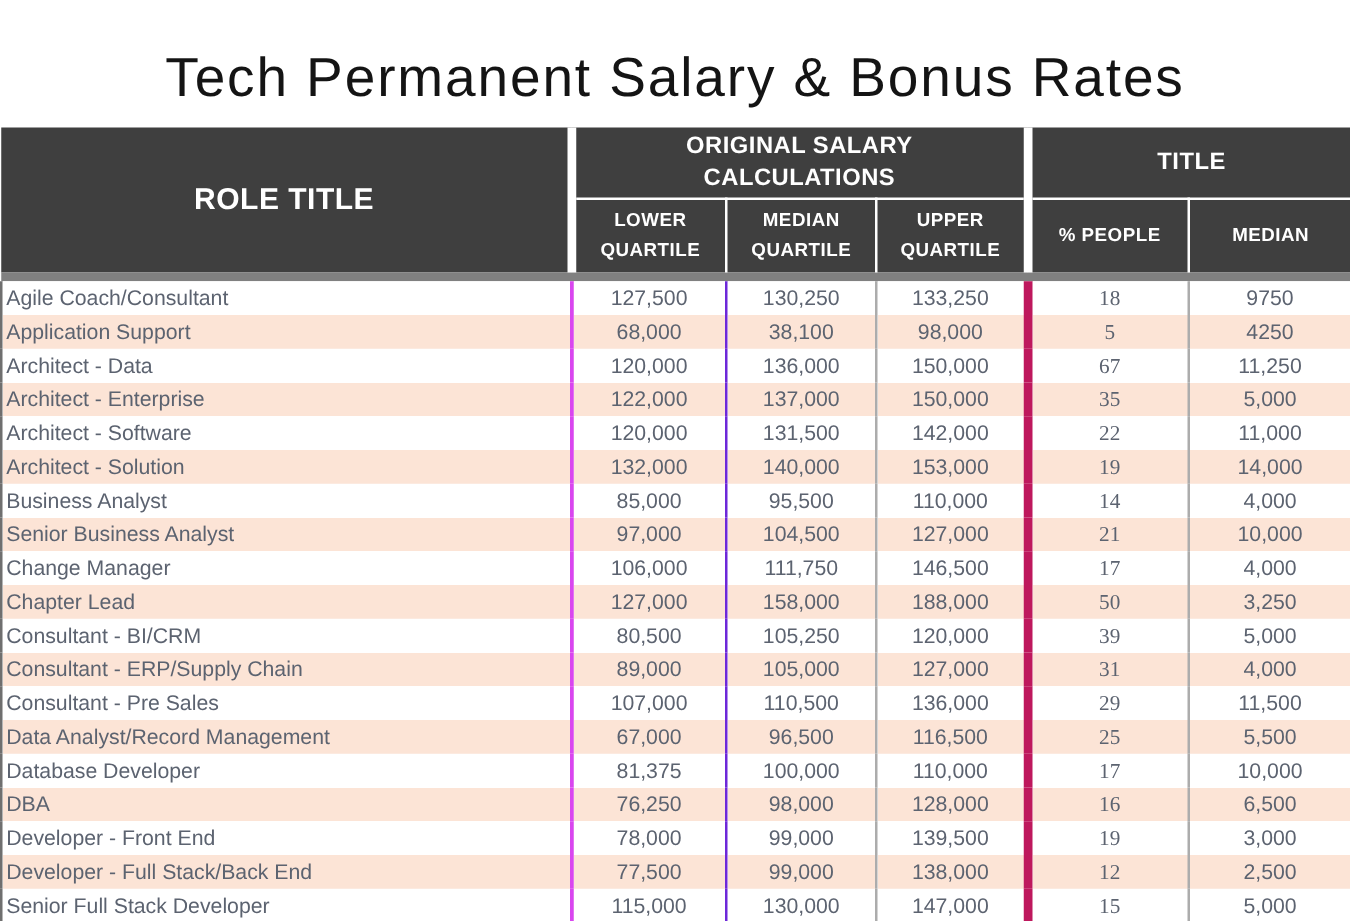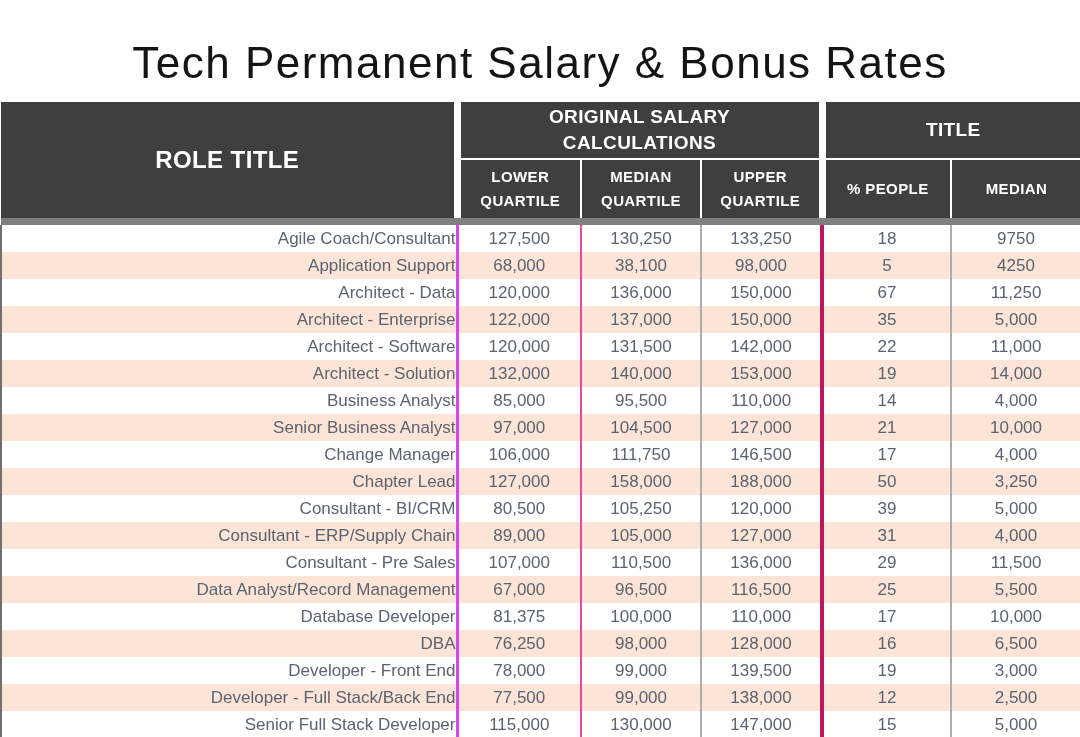--- a/index.html
+++ b/index.html
@@ -79,28 +79,28 @@
     padding: 0;
     text-align: center;
     white-space: nowrap;
     overflow: hidden;
     background: #ffffff;
   }
   tbody tr:nth-child(even) td { background: #FCE4D6; }
   tbody tr.stub td { height: 4px; line-height: 4px; }
   tbody tr.stub td { background: #ffffff; }
   td.role {
-    text-align: right;
-    padding-left: 25px;
+    text-align: left;
+    padding-left: 3px;
     border-left: 2px solid #6F6F6F;
   }
   td.c1 { border-left: 3px solid #d946ef; }
-  td.c2 { border-left: 2px solid #ec4899; }
+  td.c2 { border-left: 2px solid #6d28d9; }
   td.c3 { border-left: 2px solid #ACACAC; }
-  td.c4 { border-left: 4px solid #be185d; }
+  td.c4 { border-left: 7px solid #be185d; font-family: Liberation Serif, serif; }
   td.c5 { border-left: 2px solid #ACACAC; border-right: 2px solid #C9C9C9; }
 </style>
 </head>
 <body>
 
 <div class="page">
 
   <div class="page-title">Tech Permanent Salary &amp; Bonus Rates</div>
 
   <table class="salary-table">

